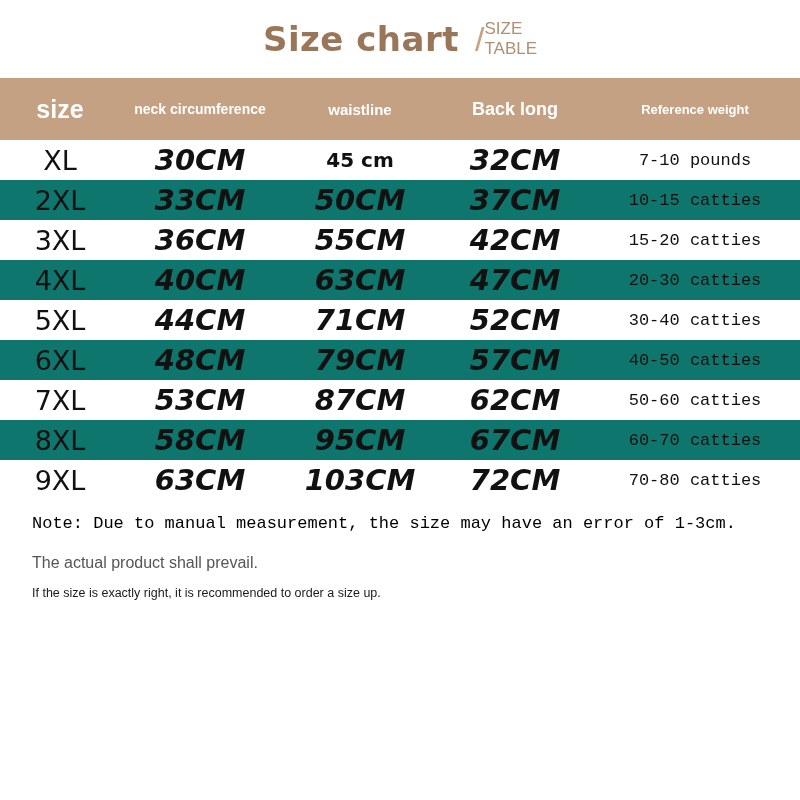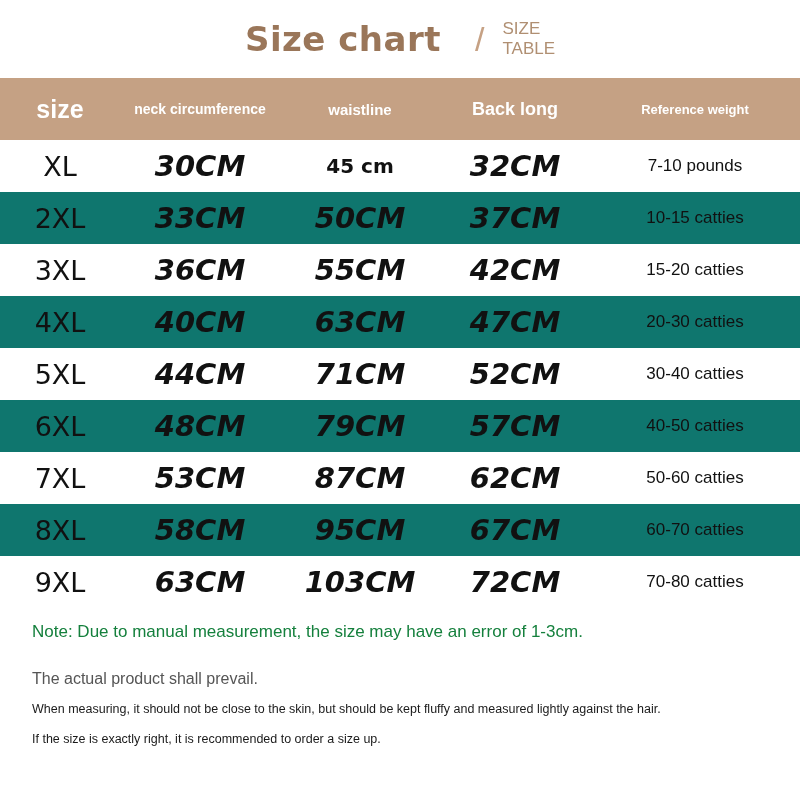--- a/index.html
+++ b/index.html
@@ -20,21 +20,20 @@
     background: #ffffff;
   }
 
   
   .header {
     height: 78px;
     background: #ffffff;
     display: flex;
     align-items: center;
     justify-content: center;
-    gap: 18px;
   }
   .header-title {
     font-size: 34px;
     font-weight: bold;
     color: #9a7659;
     letter-spacing: 0.5px;
     font-family: "DejaVu Sans", sans-serif;
   }
   .header-slash {
     font-size: 34px;
@@ -69,54 +68,54 @@
     text-align: center;
     vertical-align: middle;
   }
   .th-size { font-size: 25px; }
   .th-neck { font-size: 14px; }
   .th-waist { font-size: 15px; }
   .th-back  { font-size: 18px; }
   .th-ref   { font-size: 13px; }
 
   .row {
-    height: 52px;
+    height: 40px;
     padding-left: 44px;
   }
   .row-a { background: #ffffff; }
   .row-b { background: #0f766e; }
 
   .cell {
     text-align: center;
     vertical-align: middle;
     color: #111111;
     font-family: "DejaVu Sans", sans-serif;
   }
   .c-size { font-size: 27px; font-weight: 400; }
   .c-num  { font-size: 29px; font-weight: bold; font-style: italic; }
   .c-num-small { font-size: 20px; font-weight: 700; }
-  .c-ref  { font-size: 17px; font-weight: 400; font-family: Liberation Sans, sans-serif; }
+  .c-ref  { font-size: 17px; font-weight: 400; font-family: Liberation Mono, monospace; }
 
   
   .col-size { width: 120px; }
   .col-neck { width: 160px; }
   .col-waist { width: 160px; }
   .col-back { width: 150px; }
   .col-ref  { width: 210px; }
 
   
   .notes {
     padding: 14px 32px 0 32px;
     background: #ffffff;
   }
   .note-main {
     font-size: 17px;
-    color: #15803d;
-    margin-bottom: 28px;
-    font-family: Liberation Sans, sans-serif;
+    color: #000000;
+    margin-bottom: 21px;
+    font-family: Liberation Mono, monospace;
   }
   .note-small {
     font-size: 16px;
     color: #555555;
     margin-bottom: 14px;
   }
   .note-line {
     font-size: 12.5px;
     color: #1a1a1a;
     margin-bottom: 16px;
@@ -216,17 +215,16 @@
         <td class="cell c-num">103CM</td>
         <td class="cell c-num">72CM</td>
         <td class="cell c-ref">70-80 catties</td>
       </tr>
     </tbody>
   </table>
 
   <div class="notes">
     <div class="note-main">Note: Due to manual measurement, the size may have an error of 1-3cm.</div>
     <div class="note-small">The actual product shall prevail.</div>
-    <div class="note-line">When measuring, it should not be close to the skin, but should be kept fluffy and measured lightly against the hair.</div>
     <div class="note-line">If the size is exactly right, it is recommended to order a size up.</div>
   </div>
 
 </div>
 
 </body></html>

